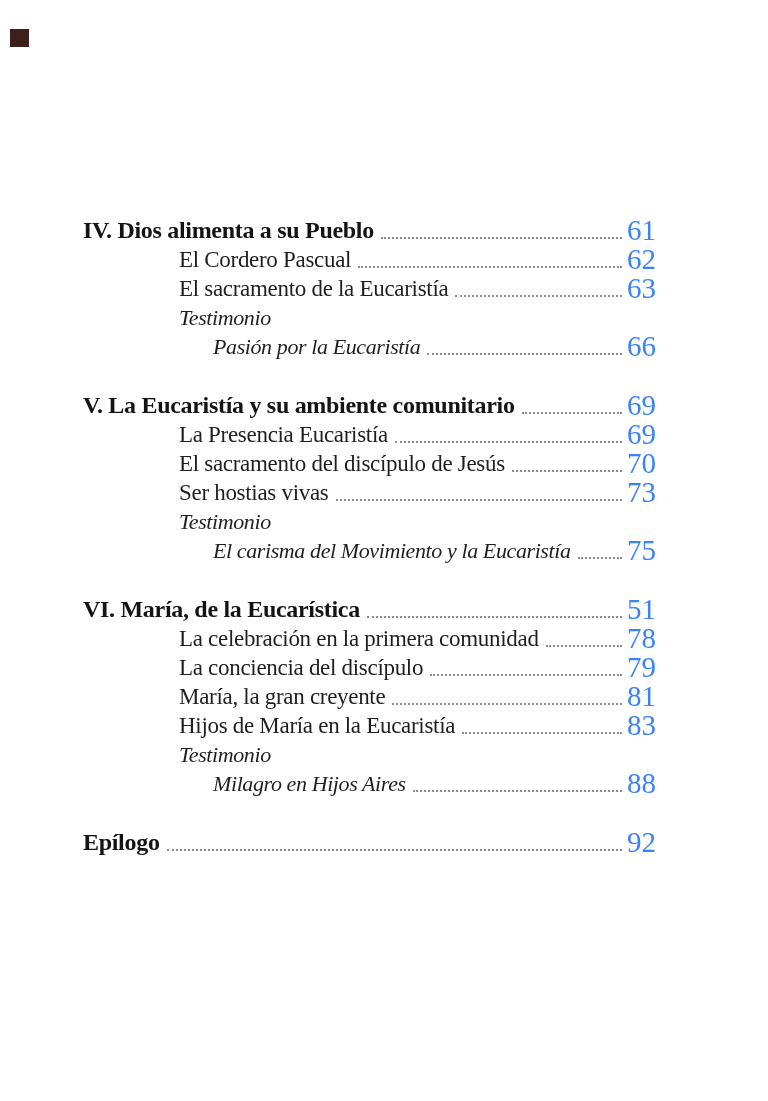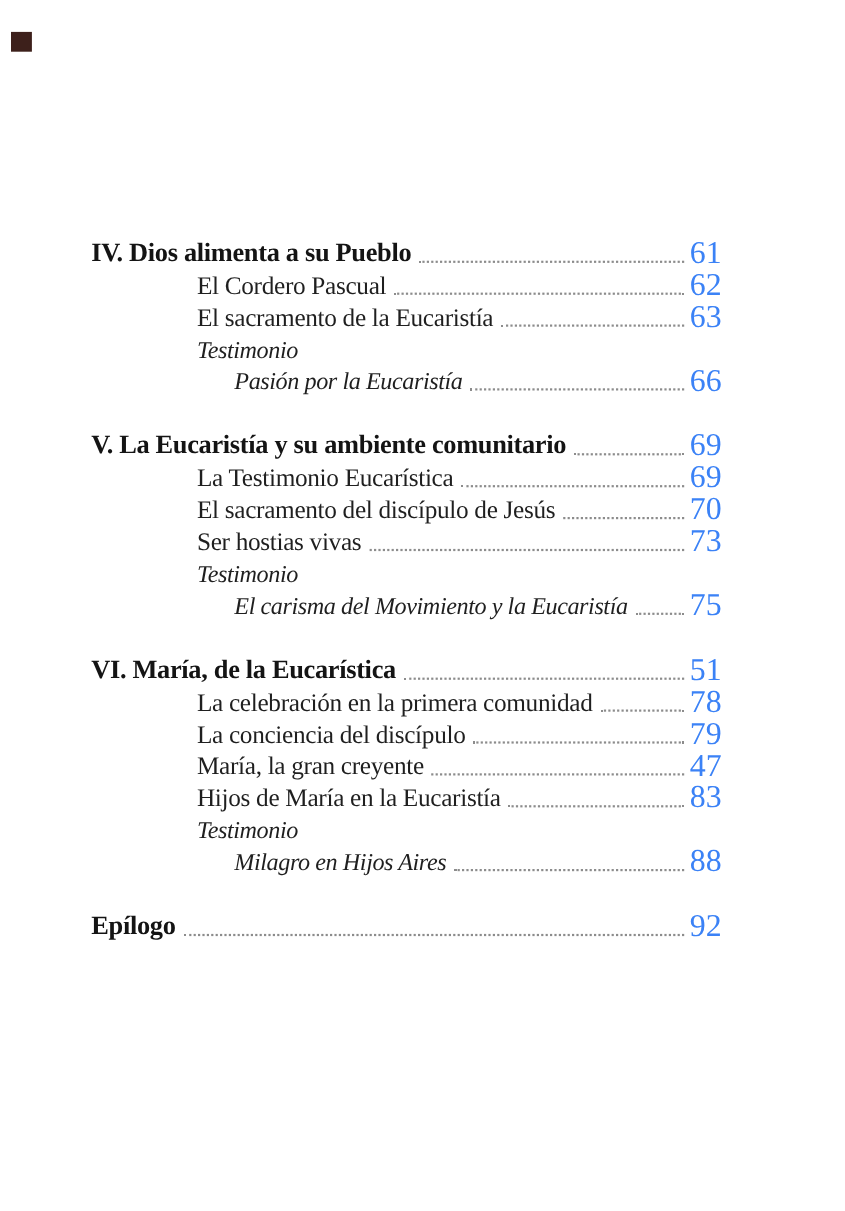--- a/index.html
+++ b/index.html
@@ -101,21 +101,21 @@
           <span class="pagenum">66</span>
         </div>
       </div>
       <div class="section-block">
         <div class="row lvl0 bold">
           <span class="label">V. La Eucaristía y su ambiente comunitario</span>
           <span class="leader" style="border-bottom-color: rgb(140, 140, 140);"></span>
           <span class="pagenum">69</span>
         </div>
         <div class="row lvl1">
-          <span class="label">La Testimonio Eucarística</span>
+          <span class="label">La Presencia Eucaristía</span>
           <span class="leader" style="border-bottom-color: rgb(140, 140, 140);"></span>
           <span class="pagenum">69</span>
         </div>
         <div class="row lvl1">
           <span class="label">El sacramento del discípulo de Jesús</span>
           <span class="leader" style="border-bottom-color: rgb(140, 140, 140);"></span>
           <span class="pagenum">70</span>
         </div>
         <div class="row lvl1">
           <span class="label">Ser hostias vivas</span>
@@ -143,21 +143,21 @@
           <span class="pagenum">78</span>
         </div>
         <div class="row lvl1">
           <span class="label">La conciencia del discípulo</span>
           <span class="leader" style="border-bottom-color: rgb(140, 140, 140);"></span>
           <span class="pagenum">79</span>
         </div>
         <div class="row lvl1">
           <span class="label">María, la gran creyente</span>
           <span class="leader" style="border-bottom-color: rgb(140, 140, 140);"></span>
-          <span class="pagenum">47</span>
+          <span class="pagenum">81</span>
         </div>
         <div class="row lvl1">
           <span class="label">Hijos de María en la Eucaristía</span>
           <span class="leader" style="border-bottom-color: rgb(140, 140, 140);"></span>
           <span class="pagenum">83</span>
         </div>
         <div class="row lvl1 italic">
           <span class="label">Testimonio</span>
         </div>
         <div class="row lvl2 italic">

